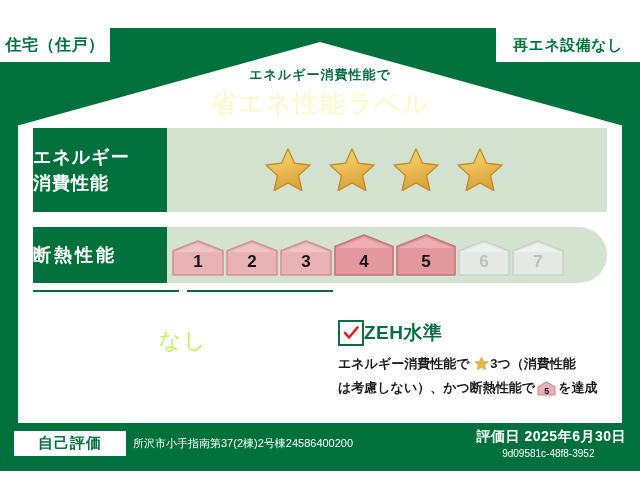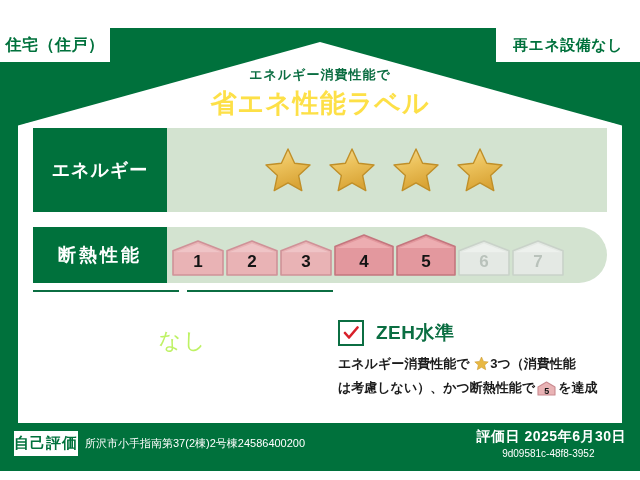--- a/index.html
+++ b/index.html
@@ -32,32 +32,32 @@
     justify-content:center;color:#00713c;font-weight:bold;z-index:30;
   }
   #tag-left{left:0;top:0;width:110px;height:34px;font-size:16px;letter-spacing:0.5px;}
   #tag-right{right:0;top:0;width:144px;height:34px;font-size:15px;letter-spacing:0.5px;}
 
   
   #title-block{
     position:absolute;left:0;top:38px;width:640px;text-align:center;z-index:20;
   }
   #title-sub{font-size:13px;font-weight:bold;color:#0b6e42;letter-spacing:1px;line-height:18px;}
-  #title-main{font-size:26px;font-weight:bold;color:#fde047;letter-spacing:1px;line-height:34px;margin-top:2px;}
+  #title-main{font-size:26px;font-weight:normal;color:#fef9c3;letter-spacing:1px;line-height:34px;margin-top:2px;}
 
   
   .panel{
     position:absolute;background:#d3e3d0;display:flex;align-items:center;z-index:20;
   }
   #panel-energy{left:33px;top:100px;width:574px;height:84px;}
   #panel-insul{left:33px;top:199px;width:574px;height:56px;border-radius:28px;}
 
   .panel-head{
     background:#00713c;color:#ffffff;font-weight:bold;
-    height:100%;display:flex;flex-direction:column;align-items:center;
+    height:100%;display:flex;flex-direction:column;align-items:flex-start;
     justify-content:center;flex:0 0 auto;
   }
   #head-energy{width:134px;font-size:18px;line-height:26px;letter-spacing:1px;}
   #head-insul{width:134px;font-size:18px;letter-spacing:3px;}
   .panel-body{flex:1 1 auto;display:flex;align-items:center;height:100%;}
 
   
   #stars{display:flex;gap:14px;margin-left:96px;}
   .star{width:50px;height:48px;display:block;}
 
@@ -73,21 +73,21 @@
 
   
   #lower{position:absolute;left:33px;top:262px;width:574px;height:150px;z-index:20;}
   #cost-col{position:absolute;left:0;top:0;width:300px;}
   #cost-head{display:flex;align-items:center;gap:8px;}
   #cost-head .rule{flex:1 1 auto;height:2px;background:#0b6e42;}
   #cost-title{font-size:15px;font-weight:bold;color:#0b6e42;letter-spacing:1px;white-space:nowrap;}
   #cost-value{margin-top:34px;text-align:center;font-size:22px;font-weight:normal;color:#bef264;letter-spacing:2px;}
 
   #zeh-col{position:absolute;left:305px;top:30px;width:272px;}
-  #zeh-title-row{display:flex;align-items:flex-start;gap:12px;}
+  #zeh-title-row{display:flex;align-items:flex-start;gap:0;}
   #zeh-check{
     width:22px;height:22px;border:2px solid #0b6e42;background:#fff;
     display:flex;align-items:center;justify-content:center;flex:0 0 auto;
   }
   #zeh-title{font-size:19px;font-weight:bold;color:#0b6e42;letter-spacing:0.5px;}
   #zeh-desc{margin-top:7px;font-size:13px;font-weight:bold;color:#1b1b1b;line-height:21px;}
   .inline-star{vertical-align:-3px;margin:0 1px;}
   .inline-house{vertical-align:-4px;margin:0 2px;position:relative;display:inline-block;}
   .inline-house span{
     position:absolute;left:0;right:0;bottom:0px;text-align:center;
@@ -97,21 +97,21 @@
   #divider{position:absolute;left:33px;top:404px;width:306px;height:2px;background:#6f9e8c;z-index:20;}
 
   
   #footer{
     position:absolute;left:0;bottom:0;width:640px;height:48px;
     background:#00713c;z-index:25;
   }
   #footer-left{position:absolute;left:14px;top:8px;display:flex;align-items:center;gap:7px;}
   #self-badge{
     background:#ffffff;color:#00713c;font-weight:bold;font-size:15px;
-    padding:3px 0;letter-spacing:1px;
+    padding:3px 24px;letter-spacing:1px;
   }
   #address{color:#ffffff;font-size:11px;letter-spacing:0px;}
   #footer-right{position:absolute;right:14px;top:5px;text-align:center;color:#ffffff;}
   #eval-date{font-size:14px;font-weight:bold;letter-spacing:0.5px;padding-left:6px;}
   #doc-id{font-size:10px;margin-top:2px;letter-spacing:0px;}
 </style>
 </head>
 <body>
 
 <div id="label-root">
@@ -127,20 +127,21 @@
   </div>
 
   <div id="title-block">
     <div id="title-sub">エネルギー消費性能で</div>
     <div id="title-main">省エネ性能ラベル</div>
   </div>
 
   <div class="panel" id="panel-energy">
     <div class="panel-head" id="head-energy">
       <div>エネルギー</div>
+      <div>消費性能</div>
     </div>
     <div class="panel-body">
       <div id="stars">
           <span>
             <svg class="star" viewBox="0 0 24 24">
               <defs>
                 <linearGradient id="sg0" x1="0" y1="0" x2="0.35" y2="1">
                   <stop offset="0%" stop-color="#f3dc98"></stop>
                   <stop offset="45%" stop-color="#ecc25c"></stop>
                   <stop offset="100%" stop-color="#d9a436"></stop>

